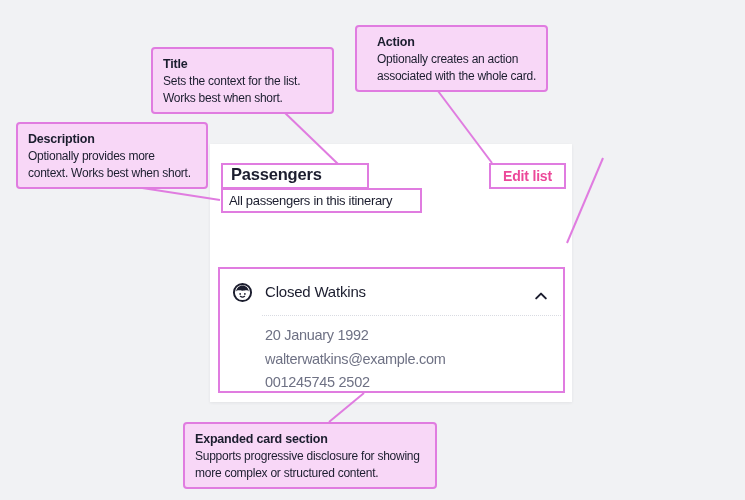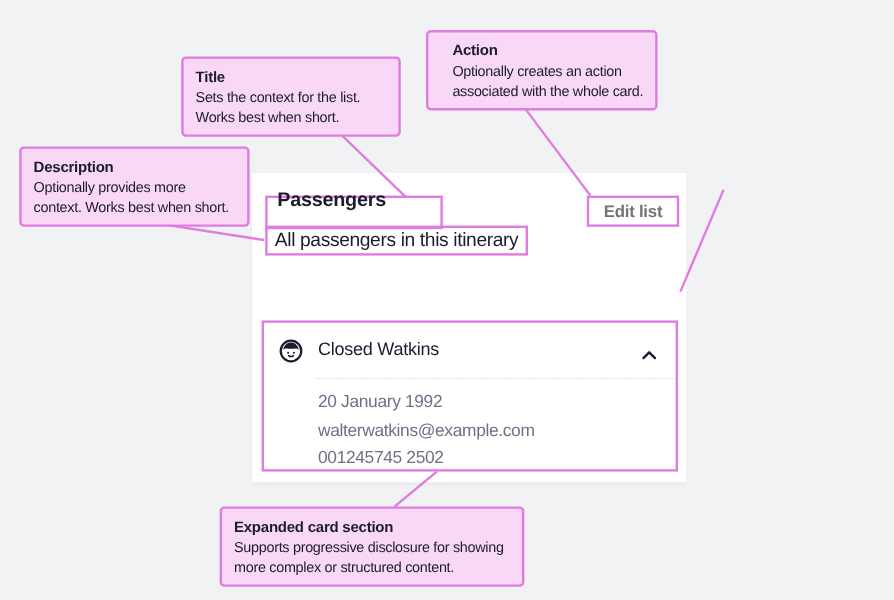--- a/index.html
+++ b/index.html
@@ -12,26 +12,26 @@
   
   .card{
     position:absolute;left:210px;top:144px;width:362px;height:258px;
     background:#ffffff;box-shadow:0 1px 3px rgba(27,29,46,.07);
   }
   
   .outline{
     position:absolute;box-sizing:border-box;
     border:2px solid #e07ce0;background:transparent;
   }
-  .card-title-box{left:11px;top:19px;min-width:148px;height:26px;display:flex;align-items:flex-end;padding:12px 8px;}
+  .card-title-box{left:11px;top:19px;min-width:148px;height:26px;display:flex;align-items:flex-start;padding:0 8px;}
   .card-title{font-size:16.5px;font-weight:bold;letter-spacing:-.2px;white-space:nowrap;}
   .card-desc-box{left:11px;top:44px;min-width:201px;height:25px;display:flex;align-items:center;padding:0 6px;}
-  .card-desc{font-size:16px;letter-spacing:-.3px;white-space:nowrap;}
+  .card-desc{font-size:13px;letter-spacing:-.3px;white-space:nowrap;}
   .edit-box{left:279px;top:19px;width:77px;height:26px;display:flex;align-items:center;justify-content:center;cursor:pointer;}
-  .edit-label{font-size:14px;font-weight:bold;letter-spacing:-.2px;color:#737373;white-space:nowrap;}
+  .edit-label{font-size:14px;font-weight:bold;letter-spacing:-.2px;color:#ec4899;white-space:nowrap;}
   .section{left:8px;width:347px;}
   .section-1{top:73px;height:50px;}
   .section-2{top:123px;height:126px;}
   .avatar{position:absolute;left:12px;}
   .avatar-1{top:12px;}
   .avatar-2{top:13px;}
   .row-name{
     position:absolute;left:45px;top:0;height:45px;display:flex;align-items:center;
     font-size:15px;letter-spacing:-.2px;white-space:nowrap;
   }

